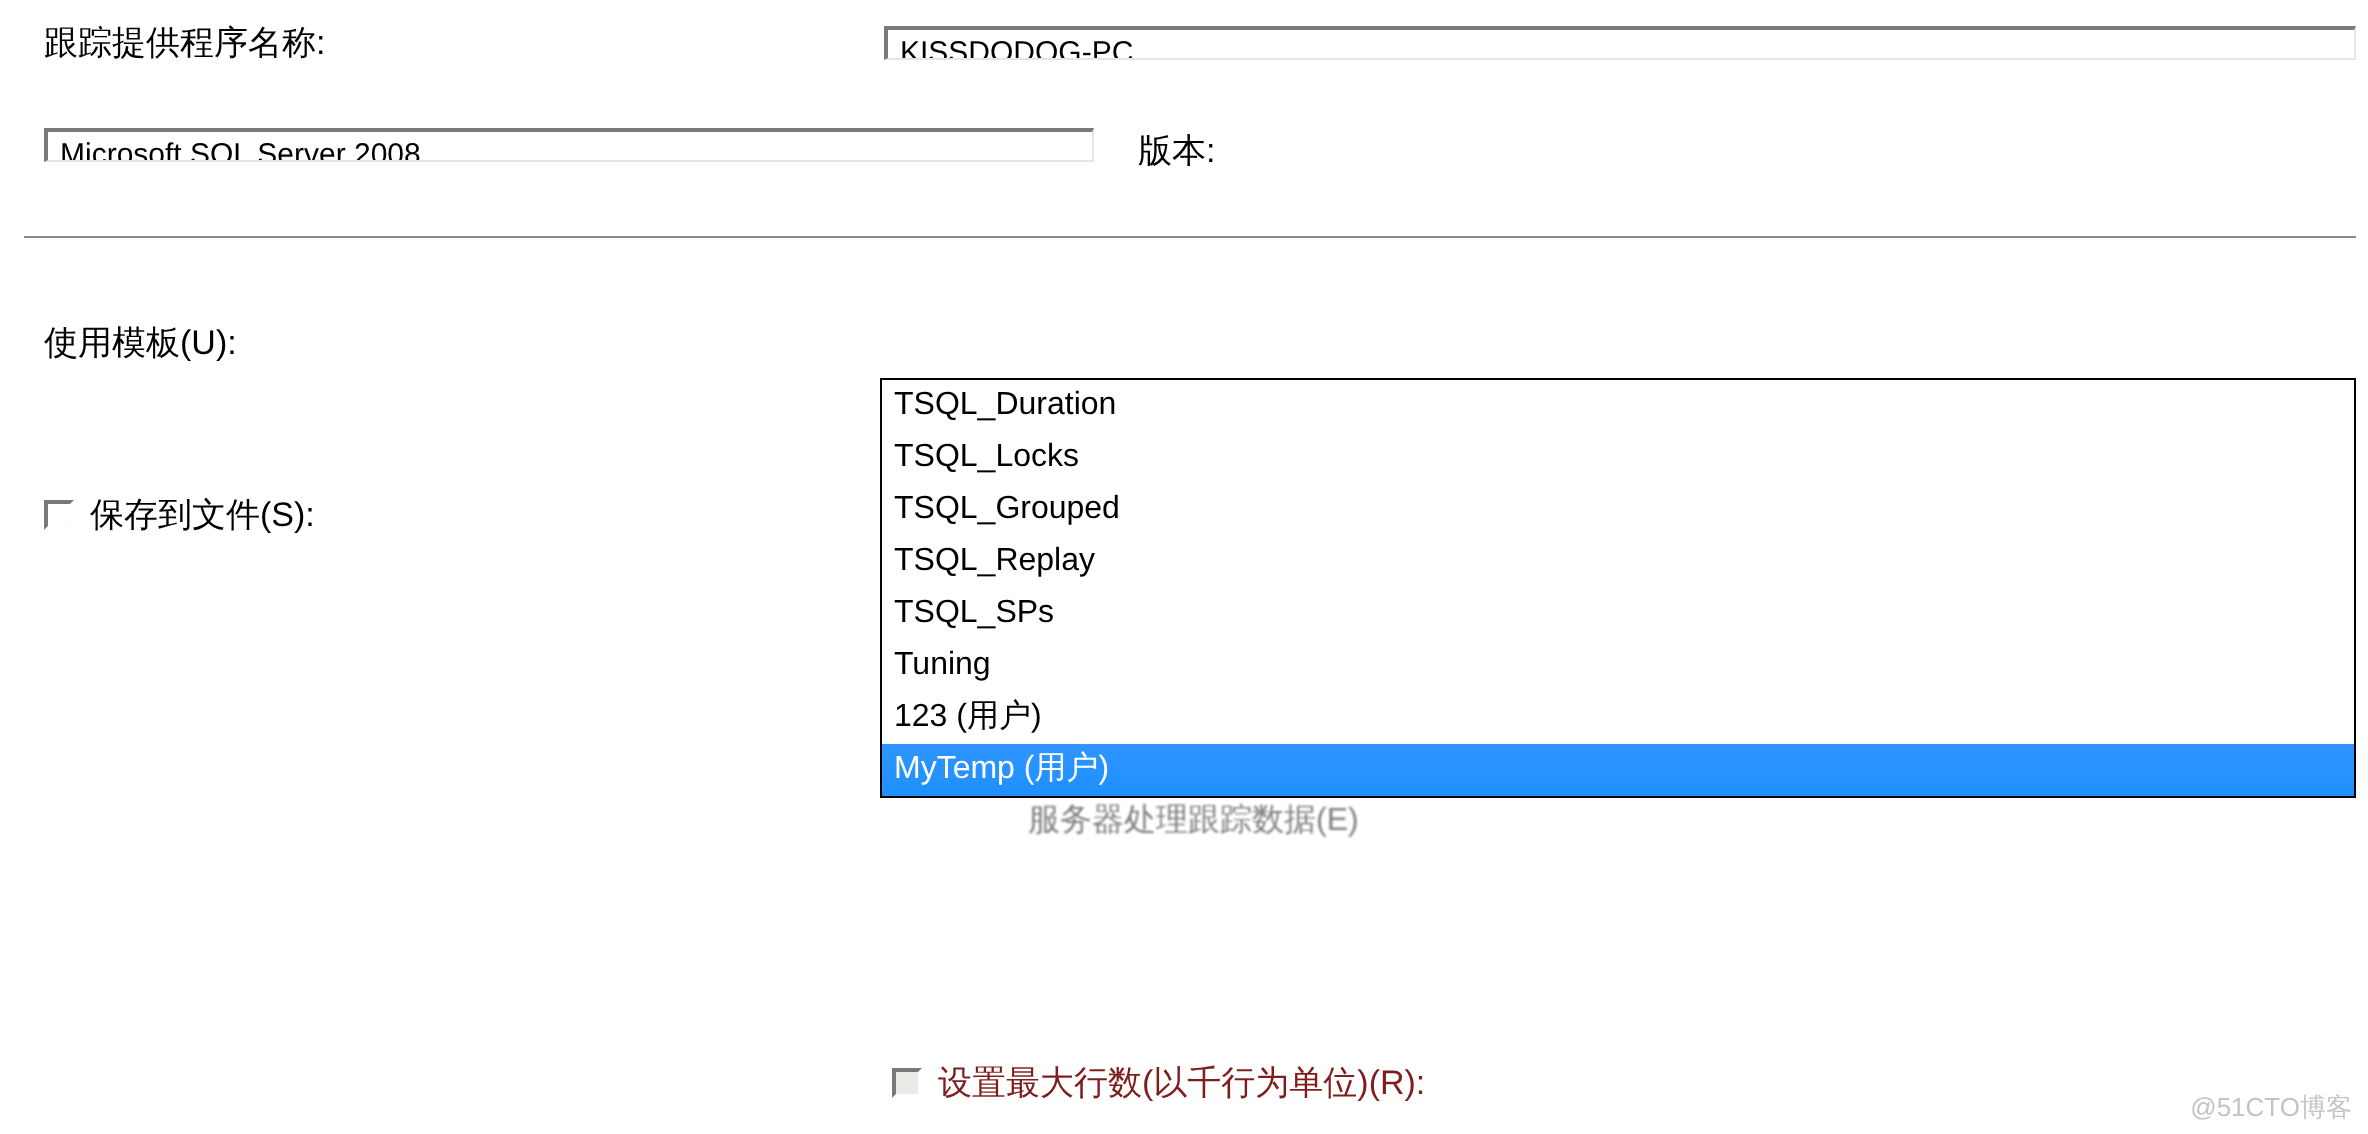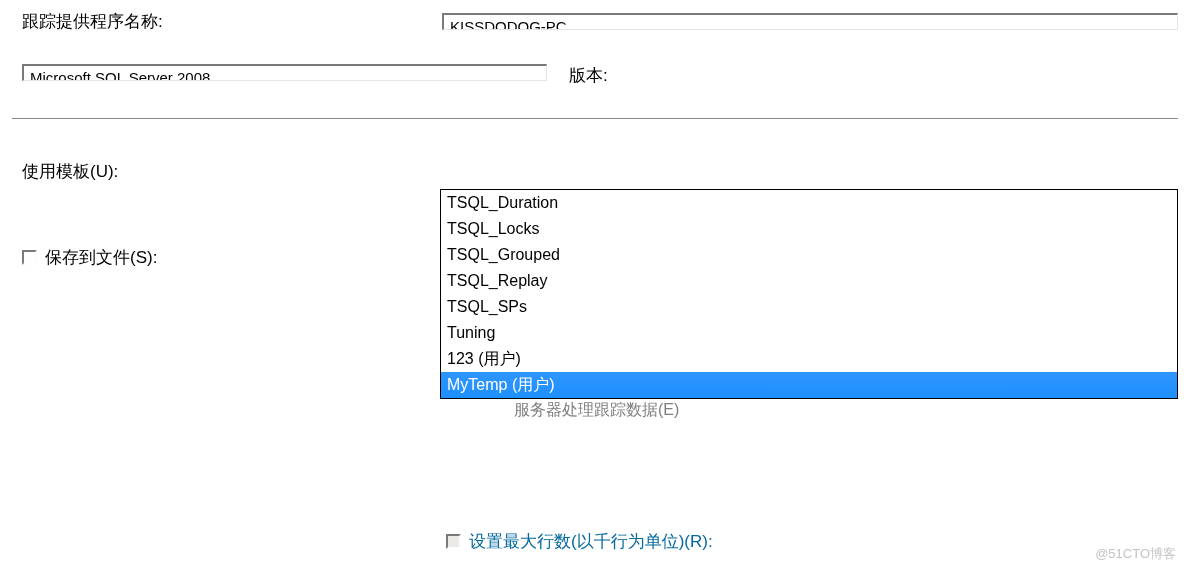--- a/index.html
+++ b/index.html
@@ -93,21 +93,21 @@
     background: linear-gradient(#2f95ff, #1e90ff);
     color: #ffffff;
   }
 
   .cb-wrap {
     display: flex;
     align-items: center;
     gap: 8px;
     font-size: 17px;
   }
-  .cb-wrap.disabled { color: #0369a1; }
+  .cb-wrap.disabled { color: #7f1d1d; }
   .checkbox-box {
     width: 15px; height: 15px;
     border-top: 2px solid #7a7a7a;
     border-left: 2px solid #7a7a7a;
     border-bottom: 2px solid #fdfdfd;
     border-right: 2px solid #fdfdfd;
     background: #fff;
     box-sizing: border-box;
   }
   .checkbox-box.disabled {

